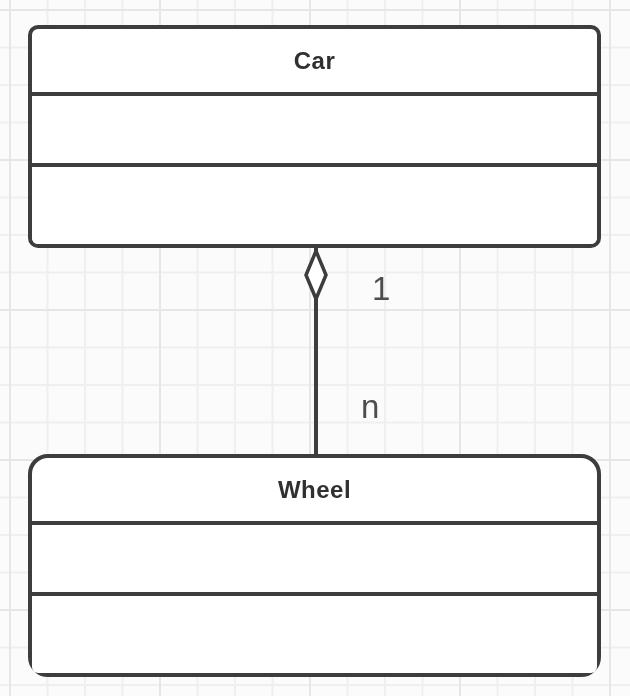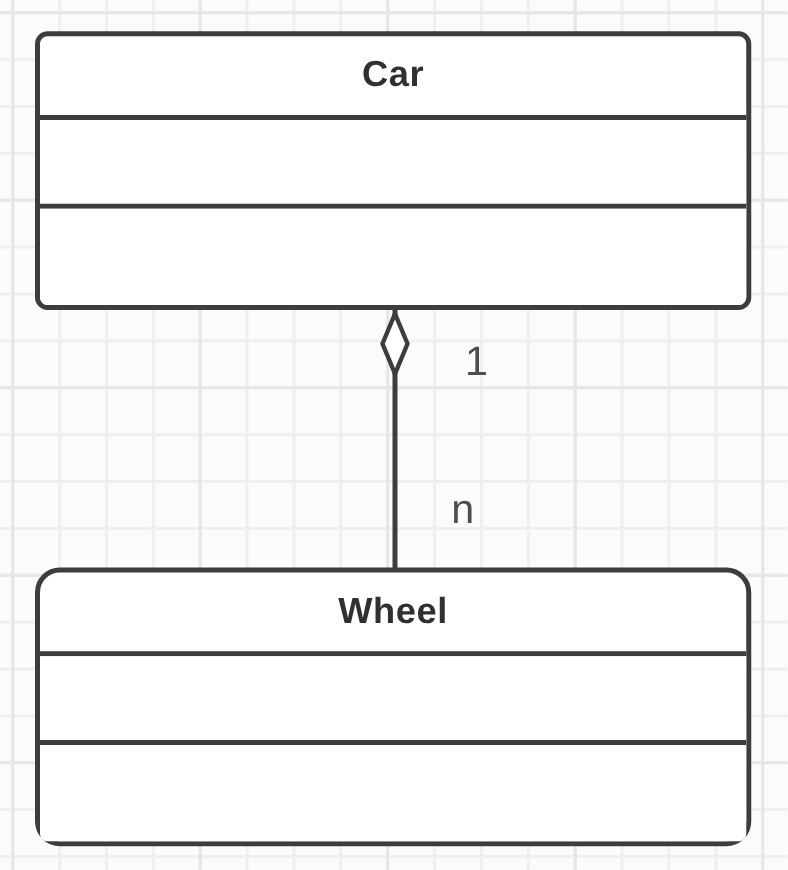--- a/index.html
+++ b/index.html
@@ -44,21 +44,21 @@
   .uml-class.car   { top: 25px; }
   .uml-class.wheel { top: 454px; border-radius: 20px; }
 
   .class-title {
     height: 67px;
     flex: 0 0 67px;
     border-bottom: 4px solid #3d3d3d;
     display: flex;
     align-items: center;
     justify-content: center;
-    font-size: 29px;
+    font-size: 24px;
     font-weight: bold;
     color: #303030;
     letter-spacing: 0.5px;
   }
 
   .compartment {
     background: #ffffff;
   }
   .compartment.attributes {
     height: 71px;

